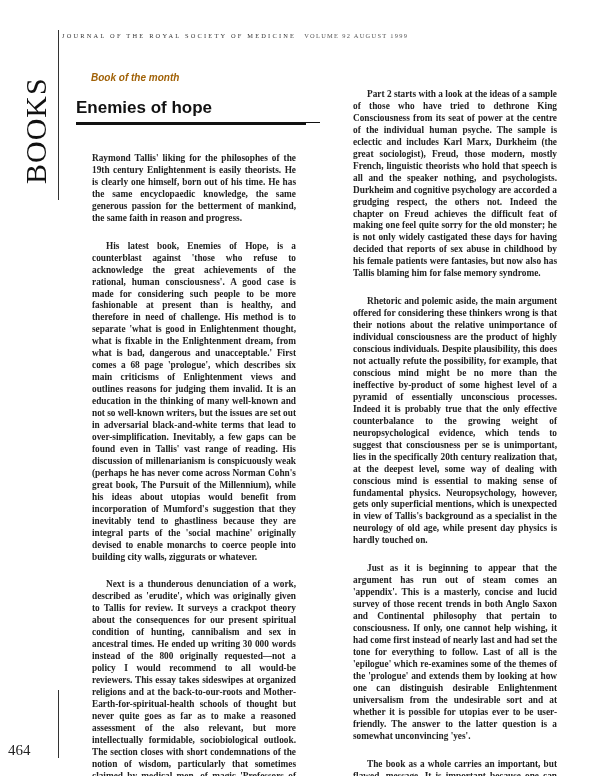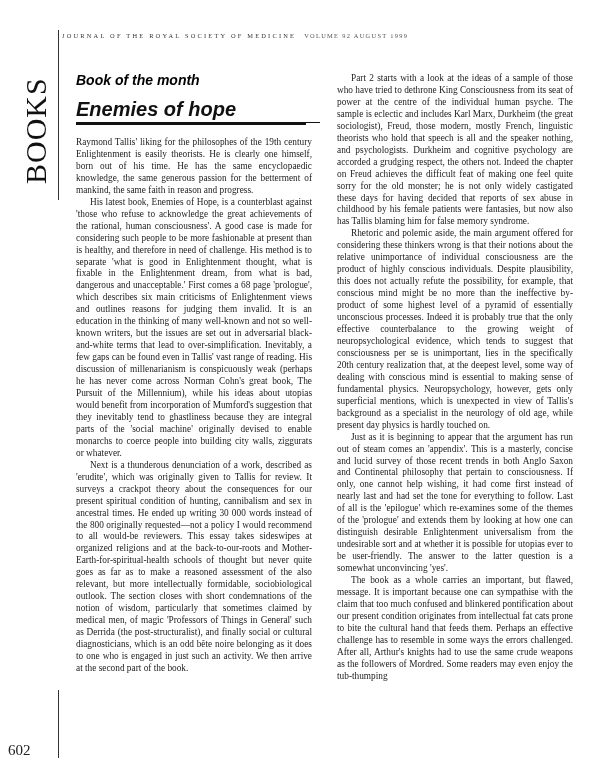--- a/index.html
+++ b/index.html
@@ -16,53 +16,53 @@
     position: absolute; left: 6px; top: 76px; width: 60px; height: 110px;
     font-family: "Liberation Serif", serif; font-size: 30px; color: #111;
     writing-mode: vertical-rl; transform: rotate(180deg);
     display: flex; align-items: center; justify-content: center; letter-spacing: 1px;
   }
   .page-number {
     position: absolute; left: 8px; top: 742px;
     font-family: "Liberation Serif", serif; font-size: 15px; color: #222;
   }
   .kicker {
-    position: absolute; left: 76px; top: 72px;
+    position: absolute; left: 91px; top: 72px;
     font-family: "Liberation Sans", sans-serif; font-weight: bold; font-style: italic;
-    font-size: 14px; color: #000000;
+    font-size: 10px; color: #a16207;
   }
   .headline {
     position: absolute; left: 76px; top: 98px;
-    font-family: "Liberation Sans", sans-serif; font-weight: bold; font-size: 20px; color: #111; font-style: italic;
+    font-family: "Liberation Sans", sans-serif; font-weight: bold; font-size: 17px; color: #111;
   }
   .title-rule { position: absolute; left: 76px; top: 122px; width: 230px; height: 3px; background: #111; }
   .title-rule-thin { position: absolute; left: 76px; top: 122px; width: 244px; height: 1px; background: #111; }
   .col {
     position: absolute; width: 236px;
     font-family: "Liberation Serif", serif; font-size: 9.3px; line-height: 11.95px;
     text-align: justify; color: #222;
   }
-  .col p { margin: 0; }
+  .col p { margin: 16px; font-weight: bold; }
   .col p + p { text-indent: 14px; }
   .col-left { left: 76px; top: 137px; }
   .col-right { left: 337px; top: 73px; }
   .col-right p:first-child { text-indent: 14px; }
 </style>
 </head>
 <body>
 
 <div class="running-head">
   <span>Journal of the Royal Society of Medicine</span><span class="vol">Volume 92  August 1999</span>
 </div>
 
 <div class="vrule-top"></div>
 <div class="vrule-bottom"></div>
 
 <div class="section-label">BOOKS</div>
-<div class="page-number">602</div>
+<div class="page-number">464</div>
 
 <div class="kicker">Book of the month</div>
 <div class="headline">Enemies of hope</div>
 <div class="title-rule-thin"></div>
 <div class="title-rule"></div>
 
 <div class="col col-left">
   <p>Raymond Tallis' liking for the philosophes of the 19th century Enlightenment is easily theorists. He is clearly one himself, born out of his time. He has the same encyclopaedic knowledge, the same generous passion for the betterment of mankind, the same faith in reason and progress.</p>
   <p>His latest book, Enemies of Hope, is a counterblast against 'those who refuse to acknowledge the great achievements of the rational, human consciousness'. A good case is made for considering such people to be more fashionable at present than is healthy, and therefore in need of challenge. His method is to separate 'what is good in Enlightenment thought, what is fixable in the Enlightenment dream, from what is bad, dangerous and unacceptable.' First comes a 68 page 'prologue', which describes six main criticisms of Enlightenment views and outlines reasons for judging them invalid. It is an education in the thinking of many well-known and not so well-known writers, but the issues are set out in adversarial black-and-white terms that lead to over-simplification. Inevitably, a few gaps can be found even in Tallis' vast range of reading. His discussion of millenarianism is conspicuously weak (perhaps he has never come across Norman Cohn's great book, The Pursuit of the Millennium), while his ideas about utopias would benefit from incorporation of Mumford's suggestion that they inevitably tend to ghastliness because they are integral parts of the 'social machine' originally devised to enable monarchs to coerce people into building city walls, ziggurats or whatever.</p>
   <p>Next is a thunderous denunciation of a work, described as 'erudite', which was originally given to Tallis for review. It surveys a crackpot theory about the consequences for our present spiritual condition of hunting, cannibalism and sex in ancestral times. He ended up writing 30 000 words instead of the 800 originally requested—not a policy I would recommend to all would-be reviewers. This essay takes sideswipes at organized religions and at the back-to-our-roots and Mother-Earth-for-spiritual-health schools of thought but never quite goes as far as to make a reasoned assessment of the also relevant, but more intellectually formidable, sociobiological outlook. The section closes with short condemnations of the notion of wisdom, particularly that sometimes claimed by medical men, of magic 'Professors of Things in General' such as Derrida (the post-structuralist), and finally social or cultural diagnosticians, which is an odd bête noire belonging as it does to one who is engaged in just such an activity. We then arrive at the second part of the book.</p>

